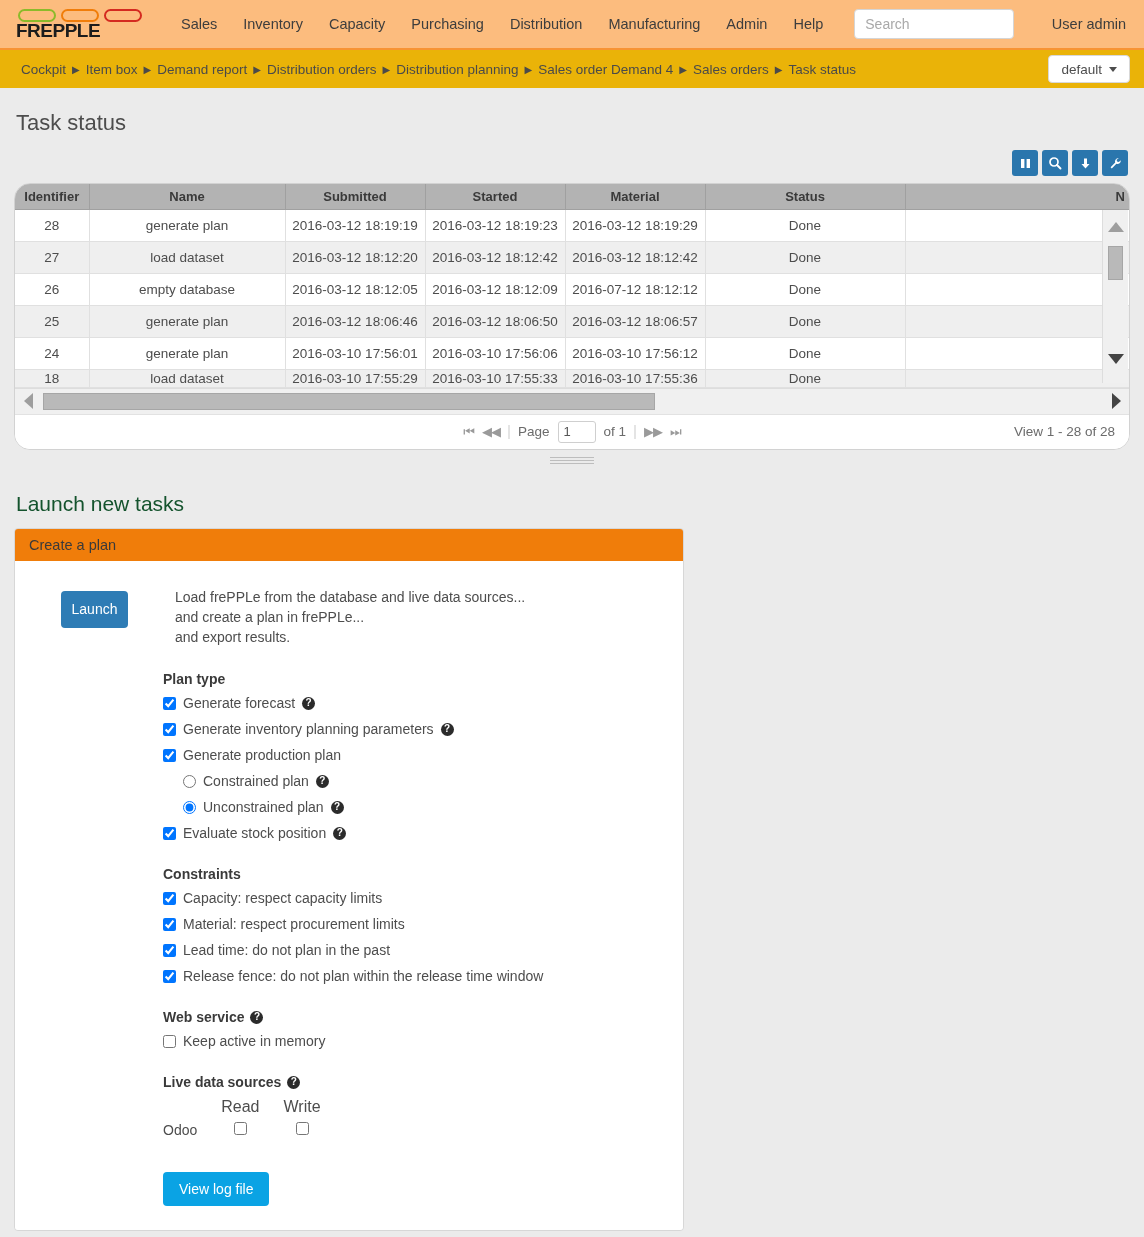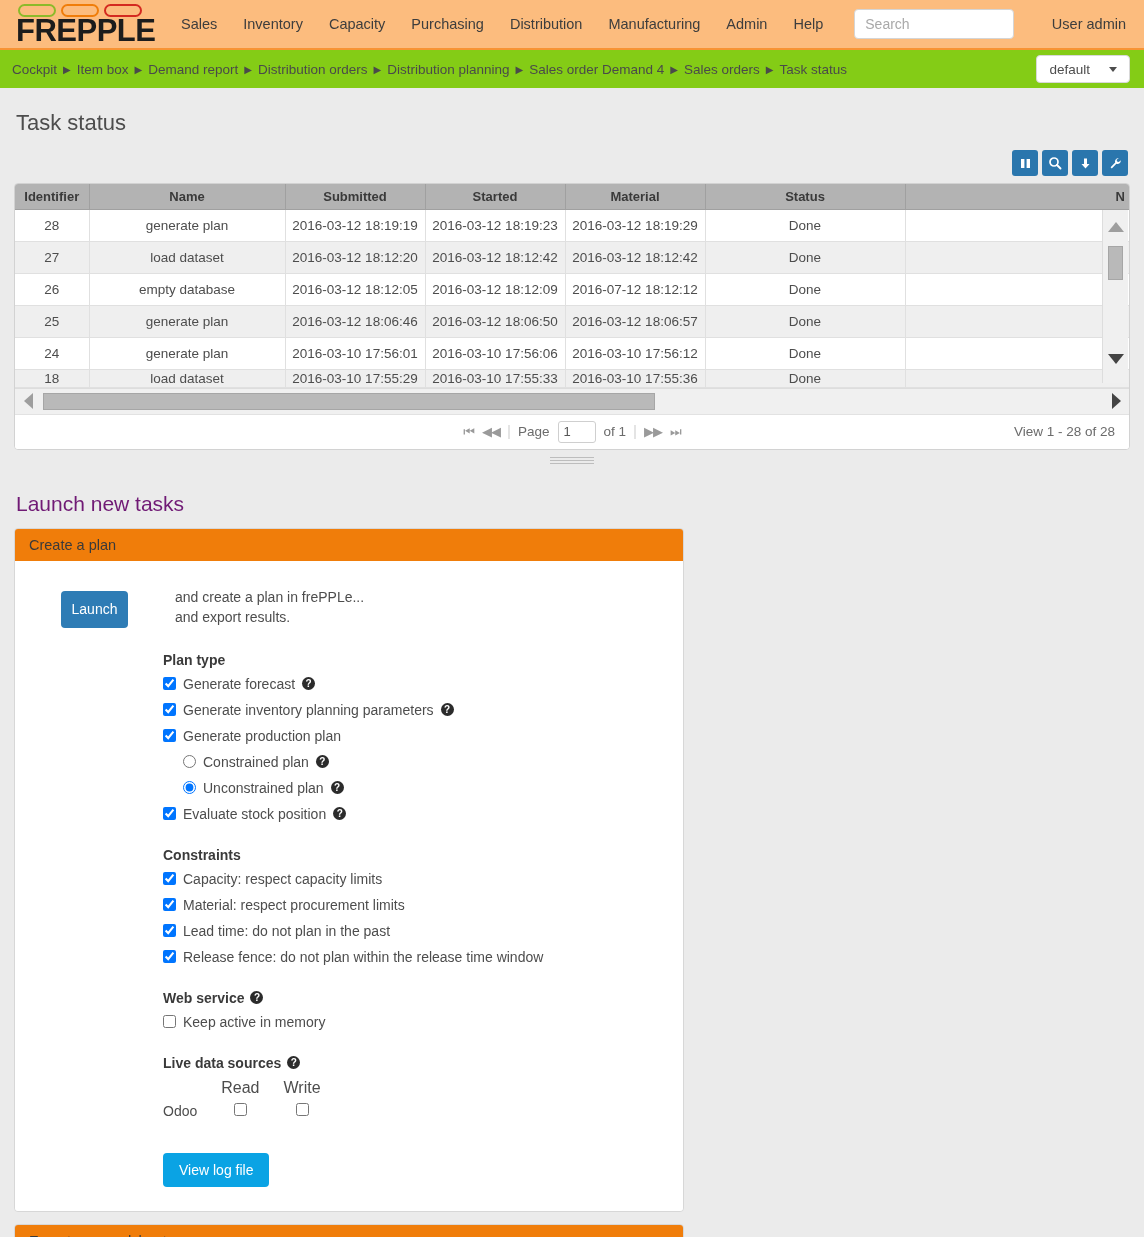--- a/index.html
+++ b/index.html
@@ -19,21 +19,21 @@
     position: relative;
   }
   .logo { display: flex; flex-direction: column; width: 136px; margin-right: 12px; }
   .logo-pills { display: flex; gap: 5px; margin-bottom: 1px; padding-left: 4px; }
   .pill { width: 38px; height: 13px; border-radius: 7px; background: transparent; }
   .pill.g { border: 2.5px solid #8cba2a; }
   .pill.o { border: 2.5px solid #f07d0a; }
   .pill.r { border: 2.5px solid #d42a20; }
   .logo-text {
     font-family: "Liberation Sans", sans-serif;
-    font-size: 31px; font-weight: 700; letter-spacing: -0.5px;
+    font-size: 19px; font-weight: 700; letter-spacing: -0.5px;
     color: #1c1c1c; line-height: 0.86; padding-left: 2px;
   }
   .nav-links { display: flex; align-items: center; gap: 0px; margin-left: 6px; }
   .nav-link {
     font-size: 14.5px; color: #3d3d3d; padding: 6px 13px; cursor: pointer;
     text-decoration: none; white-space: nowrap;
   }
   .search-box {
     margin-left: 18px; width: 160px; height: 30px;
     background: #fff; border: 1px solid #d5d5d5; border-radius: 4px;
@@ -41,32 +41,32 @@
     font-family: "Liberation Sans", sans-serif;
   }
   .search-box::placeholder { color: #a9a9a9; }
   .user-admin {
     position: absolute; right: 18px; top: 50%; transform: translateY(-50%);
     font-size: 14.5px; color: #3d3d3d; cursor: pointer;
   }
 
   
   .crumbbar {
-    height: 38px; background: #84cc16;
-    display: flex; align-items: center; padding: 0 12px;
+    height: 38px; background: #eab308;
+    display: flex; align-items: center; padding: 0 21px;
     position: relative;
   }
   .crumbs { display: flex; align-items: center; font-size: 13.5px; color: #4a4a4a; }
   .crumb { cursor: pointer; white-space: nowrap; }
   .crumb.last { cursor: default; }
   .crumb-sep { margin: 0 6px; color: #4a4a4a; font-size: 10px; }
   .crumb-select {
     position: absolute; right: 14px; top: 50%; transform: translateY(-50%);
     background: #fff; border: 1px solid #d8d8d8; border-radius: 4px;
-    height: 28px; padding: 0 12px; display: flex; align-items: center; gap: 19px;
+    height: 28px; padding: 0 12px; display: flex; align-items: center; gap: 7px;
     font-size: 13.5px; color: #4d4d4d; cursor: pointer;
   }
   .caret-dn {
     width: 0; height: 0; border-left: 4px solid transparent;
     border-right: 4px solid transparent; border-top: 5px solid #4d4d4d;
   }
 
   
   .page { padding: 0 14px; }
   .page-title {
@@ -77,21 +77,21 @@
   
   .toolbar { display: flex; justify-content: flex-end; gap: 4px; margin: 14px 2px 7px 0; }
   .tbtn {
     width: 26px; height: 26px; background: #2a76ad; border-radius: 3px;
     display: flex; align-items: center; justify-content: center; cursor: pointer;
   }
   .tbtn svg { display: block; }
 
   
   .grid-wrap {
-    background: #fff; border: 1px solid #d2d2d2; border-radius: 4px;
+    background: #fff; border: 1px solid #d2d2d2; border-radius: 16px;
     overflow: hidden; position: relative;
   }
   table.grid { border-collapse: collapse; width: 100%; table-layout: fixed; }
   table.grid th {
     background: #b3b3b3; color: #3a3a3a; font-size: 13px; font-weight: 700;
     height: 25px; border-right: 1px solid #a0a0a0; border-bottom: 1px solid #a0a0a0;
     text-align: center; padding: 0 4px; white-space: nowrap; overflow: hidden;
   }
   table.grid th:last-child { border-right: none; text-align: right; }
   table.grid td {
@@ -159,21 +159,21 @@
 
   .resize-grip {
     margin: 5px auto 0; width: 44px; height: 11px;
     display: flex; flex-direction: column; justify-content: center; gap: 2px;
     cursor: ns-resize;
   }
   .resize-grip i { display:block; height: 1px; background: #bdbdbd; }
 
   
   .section-title {
-    font-size: 21px; color: #701a75; font-weight: 400; margin: 26px 0 12px 2px;
+    font-size: 21px; color: #14532d; font-weight: 400; margin: 26px 0 12px 2px;
   }
   .panel { width: 670px; border: 1px solid #d7d7d7; border-radius: 4px; overflow: hidden; margin-bottom: 12px; }
   .panel-head {
     background: #f07d0a; height: 32px; display: flex; align-items: center;
     padding: 0 14px; font-size: 14.5px; color: #3a3a3a; font-weight: 400; cursor: pointer;
   }
   .panel-body { background: #fff; padding: 26px 22px 24px 22px; }
 
   .launch-row { display: flex; align-items: flex-start; }
   .btn-launch {
@@ -409,20 +409,21 @@
 
   <div class="section-title">Launch new tasks</div>
 
   <div class="panel">
     <div class="panel-head">Create a plan</div>
     <div class="panel-body">
 
       <div class="launch-row">
         <button class="btn-launch">Launch</button>
         <div class="desc">
+          <div>Load frePPLe from the database and live data sources...</div>
           <div>and create a plan in frePPLe...</div>
           <div>and export results.</div>
         </div>
       </div>
 
       <div class="form-area">
 
         
         <div class="grp-title">
           <span>Plan type</span>

